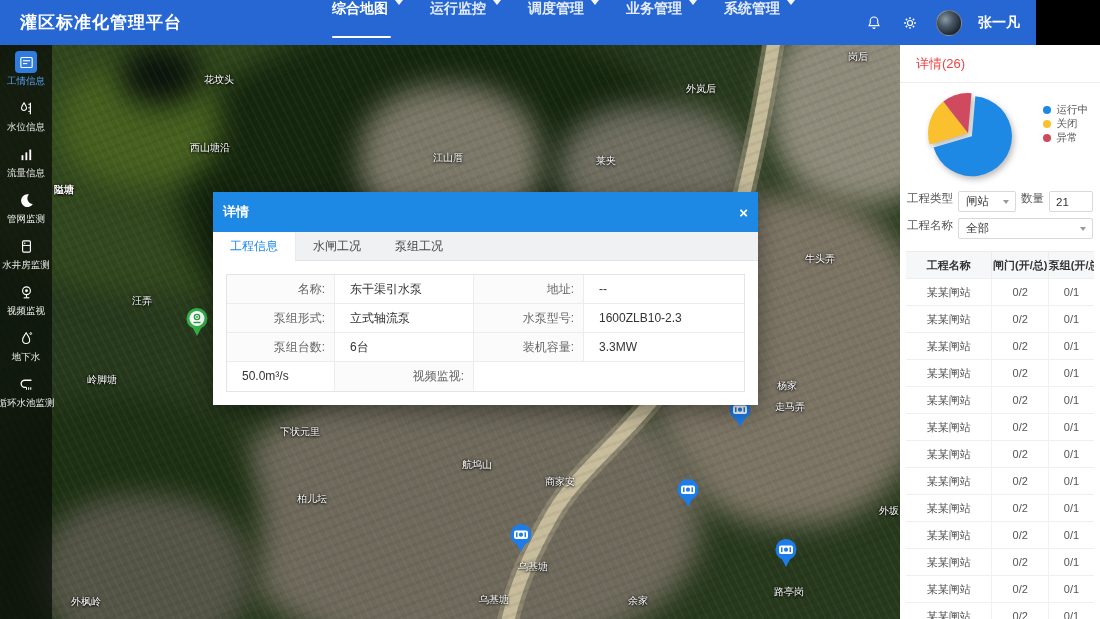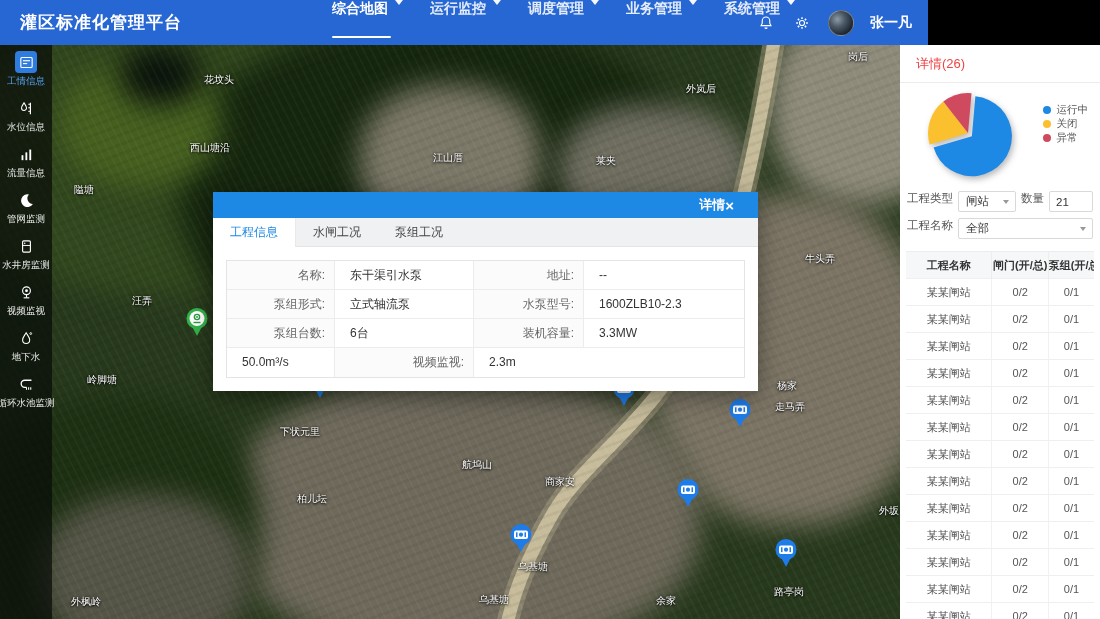--- a/index.html
+++ b/index.html
@@ -1,21 +1,21 @@
 <!DOCTYPE html>
 <html><head>
 <meta charset="utf-8">
 <style>
   * { margin:0; padding:0; box-sizing:border-box; }
   html,body { width:1100px; height:619px; overflow:hidden; background:#000; }
   body { font-family:"Liberation Sans","DejaVu Sans",sans-serif; }
   .app { position:relative; width:1100px; height:619px; overflow:hidden; }
 
   
-  .header { position:absolute; left:0; top:0; width:928px; height:45px; background:#2767d4; z-index:30; }
+  .header { position:absolute; left:0; top:0; width:1036px; height:45px; background:#2767d4; z-index:30; }
   .brand { position:absolute; left:20px; top:0; line-height:45px; color:#fff; font-size:17px; font-weight:bold; letter-spacing:1px; }
   .nav { position:absolute; left:332px; top:0; height:45px; display:flex; gap:27px; }
   .nav-item { position:relative; display:flex; align-items:flex-start; height:45px; color:rgba(255,255,255,.88); font-size:14px; font-weight:bold; cursor:pointer; }
   .nav-item.active { color:#fff; }
   .nav-item.active::after { content:""; position:absolute; left:0; right:12px; bottom:7px; height:2px; background:#fff; border-radius:1px; }
   .caret { width:0; height:0; border-left:4.5px solid transparent; border-right:4.5px solid transparent; border-top:5px solid rgba(255,255,255,.95); margin-left:7px; }
   .hdr-right { position:absolute; right:16px; top:0; height:45px; display:flex; align-items:center; gap:16px; }
   .hdr-ic { width:20px; height:20px; display:flex; align-items:center; justify-content:center; cursor:pointer; }
   .avatar { width:26px; height:26px; border-radius:50%; background:radial-gradient(circle at 35% 35%, #8d9aa6 0%, #4a5866 35%, #141c26 80%); border:1px solid rgba(255,255,255,.35); }
   .uname { color:#fff; font-size:14px; font-weight:bold; }
@@ -33,21 +33,21 @@
   
   .sidebar { position:absolute; left:0; top:45px; width:52px; height:574px; background:rgba(8,12,9,.72); z-index:20; }
   .side-item { width:52px; height:43px; display:flex; flex-direction:column; align-items:center; justify-content:center; margin-top:3px; cursor:pointer; }
   .side-item .ico { width:22px; height:22px; display:flex; align-items:center; justify-content:center; border-radius:4px; }
   .side-item.active .ico { background:#2e7ce0; }
   .side-item span { margin-top:2px; font-size:9.5px; color:rgba(255,255,255,.92); white-space:nowrap; }
   .side-item.active span { color:#59a2f5; }
 
   
   .modal { position:absolute; left:213px; top:192px; width:545px; z-index:50; background:#fff; box-shadow:0 6px 22px rgba(0,0,0,.4); }
-  .modal-head { height:26px; background:#1e88e5; color:#fff; display:flex; align-items:center; justify-content:flex-end; padding:0 24px; }
+  .modal-head { height:40px; background:#1e88e5; color:#fff; display:flex; align-items:center; justify-content:space-between; padding:0 10px; }
   .modal-title { font-size:13px; font-weight:bold; }
   .modal-close { font-size:15px; line-height:1; cursor:pointer; font-weight:bold; }
   .tabs { height:29px; background:#f0f1f2; border-bottom:1px solid #e3e4e5; display:flex; }
   .tab { padding:0 17px; line-height:28px; font-size:12px; color:#444; cursor:pointer; }
   .tab.active { background:#fff; color:#1e88e5; border-right:1px solid #e9e9e9; margin-bottom:-1px; }
   .modal-body { padding:13px; background:#fff; }
   .m-table { display:grid; grid-template-columns:108px 139px 110px 1fr; border:1px solid #e4e4e4; }
   .m-cell { height:29px; line-height:29px; font-size:12px; border-bottom:1px solid #ececec; overflow:hidden; white-space:nowrap; }
   .m-cell.lbl { background:#fbfbfb; color:#666; text-align:right; padding-right:9px; border-right:1px solid #ececec; }
   .m-cell.val { color:#333; padding-left:15px; }
@@ -94,41 +94,41 @@
     <div class="patch" style="left:650px;top:150px;width:280px;height:330px;background:#7b7464"></div>
     <div class="patch" style="left:230px;top:330px;width:470px;height:280px;background:#6e695b"></div>
     <div class="patch" style="left:-20px;top:350px;width:280px;height:260px;background:#1d3012"></div>
     <div class="patch" style="left:40px;top:450px;width:210px;height:160px;background:#555547"></div>
     <svg class="river" width="900" height="574" viewBox="0 0 900 574">
       <path d="M775,-10 C762,70 745,150 728,210 C710,272 688,310 655,352 C618,398 575,430 552,470 C532,505 515,540 506,584" fill="none" stroke="#b7ad8d" stroke-width="22" opacity="0.4"></path>
       <path d="M775,-10 C762,70 745,150 728,210 C710,272 688,310 655,352 C618,398 575,430 552,470 C532,505 515,540 506,584" fill="none" stroke="#c9bf9d" stroke-width="13" opacity="0.95"></path>
     </svg>
     <div class="grain"></div>
     <div id="map-layer">
-        <span class="map-label" style="left: 84px; top: 138px;">隘塘</span>
+        <span class="map-label" style="left: 64px; top: 138px; font-weight: bold;">隘塘</span>
         <span class="map-label" style="left: 219px; top: 28px;">花坟头</span>
         <span class="map-label" style="left: 210px; top: 96px;">西山塘沿</span>
         <span class="map-label" style="left: 448px; top: 106px;">江山厝</span>
         <span class="map-label" style="left: 606px; top: 109px;">莱夹</span>
         <span class="map-label" style="left: 701px; top: 37px;">外岚后</span>
         <span class="map-label" style="left: 858px; top: 5px;">岗后</span>
         <span class="map-label" style="left: 820px; top: 207px;">牛头弄</span>
         <span class="map-label" style="left: 600px; top: 305px;">崇义山</span>
         <span class="map-label" style="left: 787px; top: 334px;">杨家</span>
         <span class="map-label" style="left: 790px; top: 355px;">走马弄</span>
         <span class="map-label" style="left: 142px; top: 249px;">汪弄</span>
         <span class="map-label" style="left: 102px; top: 328px;">岭脚塘</span>
         <span class="map-label" style="left: 243px; top: 320px;">上状元里</span>
         <span class="map-label" style="left: 300px; top: 380px;">下状元里</span>
         <span class="map-label" style="left: 312px; top: 447px;">柏儿坛</span>
         <span class="map-label" style="left: 477px; top: 413px;">航坞山</span>
         <span class="map-label" style="left: 560px; top: 430px;">商家安</span>
         <span class="map-label" style="left: 533px; top: 515px;">乌基塘</span>
         <span class="map-label" style="left: 494px; top: 548px;">乌基塘</span>
-        <span class="map-label" style="left: 646px; top: 549px; padding-left: 40px;">余家</span>
+        <span class="map-label" style="left: 618px; top: 549px; padding-left: 40px;">余家</span>
         <span class="map-label" style="left: 889px; top: 459px;">外坂</span>
         <span class="map-label" style="left: 789px; top: 540px;">路亭岗</span>
         <span class="map-label" style="left: 86px; top: 550px;">外枫岭</span>
         <div class="marker" style="left: 184px; top: 262px;"><svg width="26" height="30" viewBox="0 0 26 30">
             <path d="M13 29L7.5 18.5h11Z" fill="#35b24a"></path>
             <circle cx="13" cy="11.5" r="10.5" fill="#35b24a"></circle>
             <circle cx="13" cy="11.5" r="7.5" fill="#fff"></circle>
             <circle cx="13" cy="10" r="2.6" fill="none" stroke="#2e9c41" stroke-width="1.4"></circle>
             <circle cx="13" cy="10" r="0.9" fill="#2e9c41"></circle>
             <path d="M9.5 15.5h7" stroke="#2e9c41" stroke-width="1.4"></path>
@@ -455,18 +455,17 @@
           <div class="m-cell lbl">泵组形式:</div>
           <div class="m-cell val mid">立式轴流泵</div>
           <div class="m-cell lbl">水泵型号:</div>
           <div class="m-cell val">1600ZLB10-2.3</div>
           <div class="m-cell lbl">泵组台数:</div>
           <div class="m-cell val mid">6台</div>
           <div class="m-cell lbl">装机容量:</div>
           <div class="m-cell val">3.3MW</div>
           <div class="m-cell val mid last-row">50.0m³/s</div>
           <div class="m-cell lbl last-row">视频监视:</div>
-          <div class="m-cell val last-row">2.3m</div>
         </div>
     </div>
   </div>
 
 </div>
 
 </body></html>

